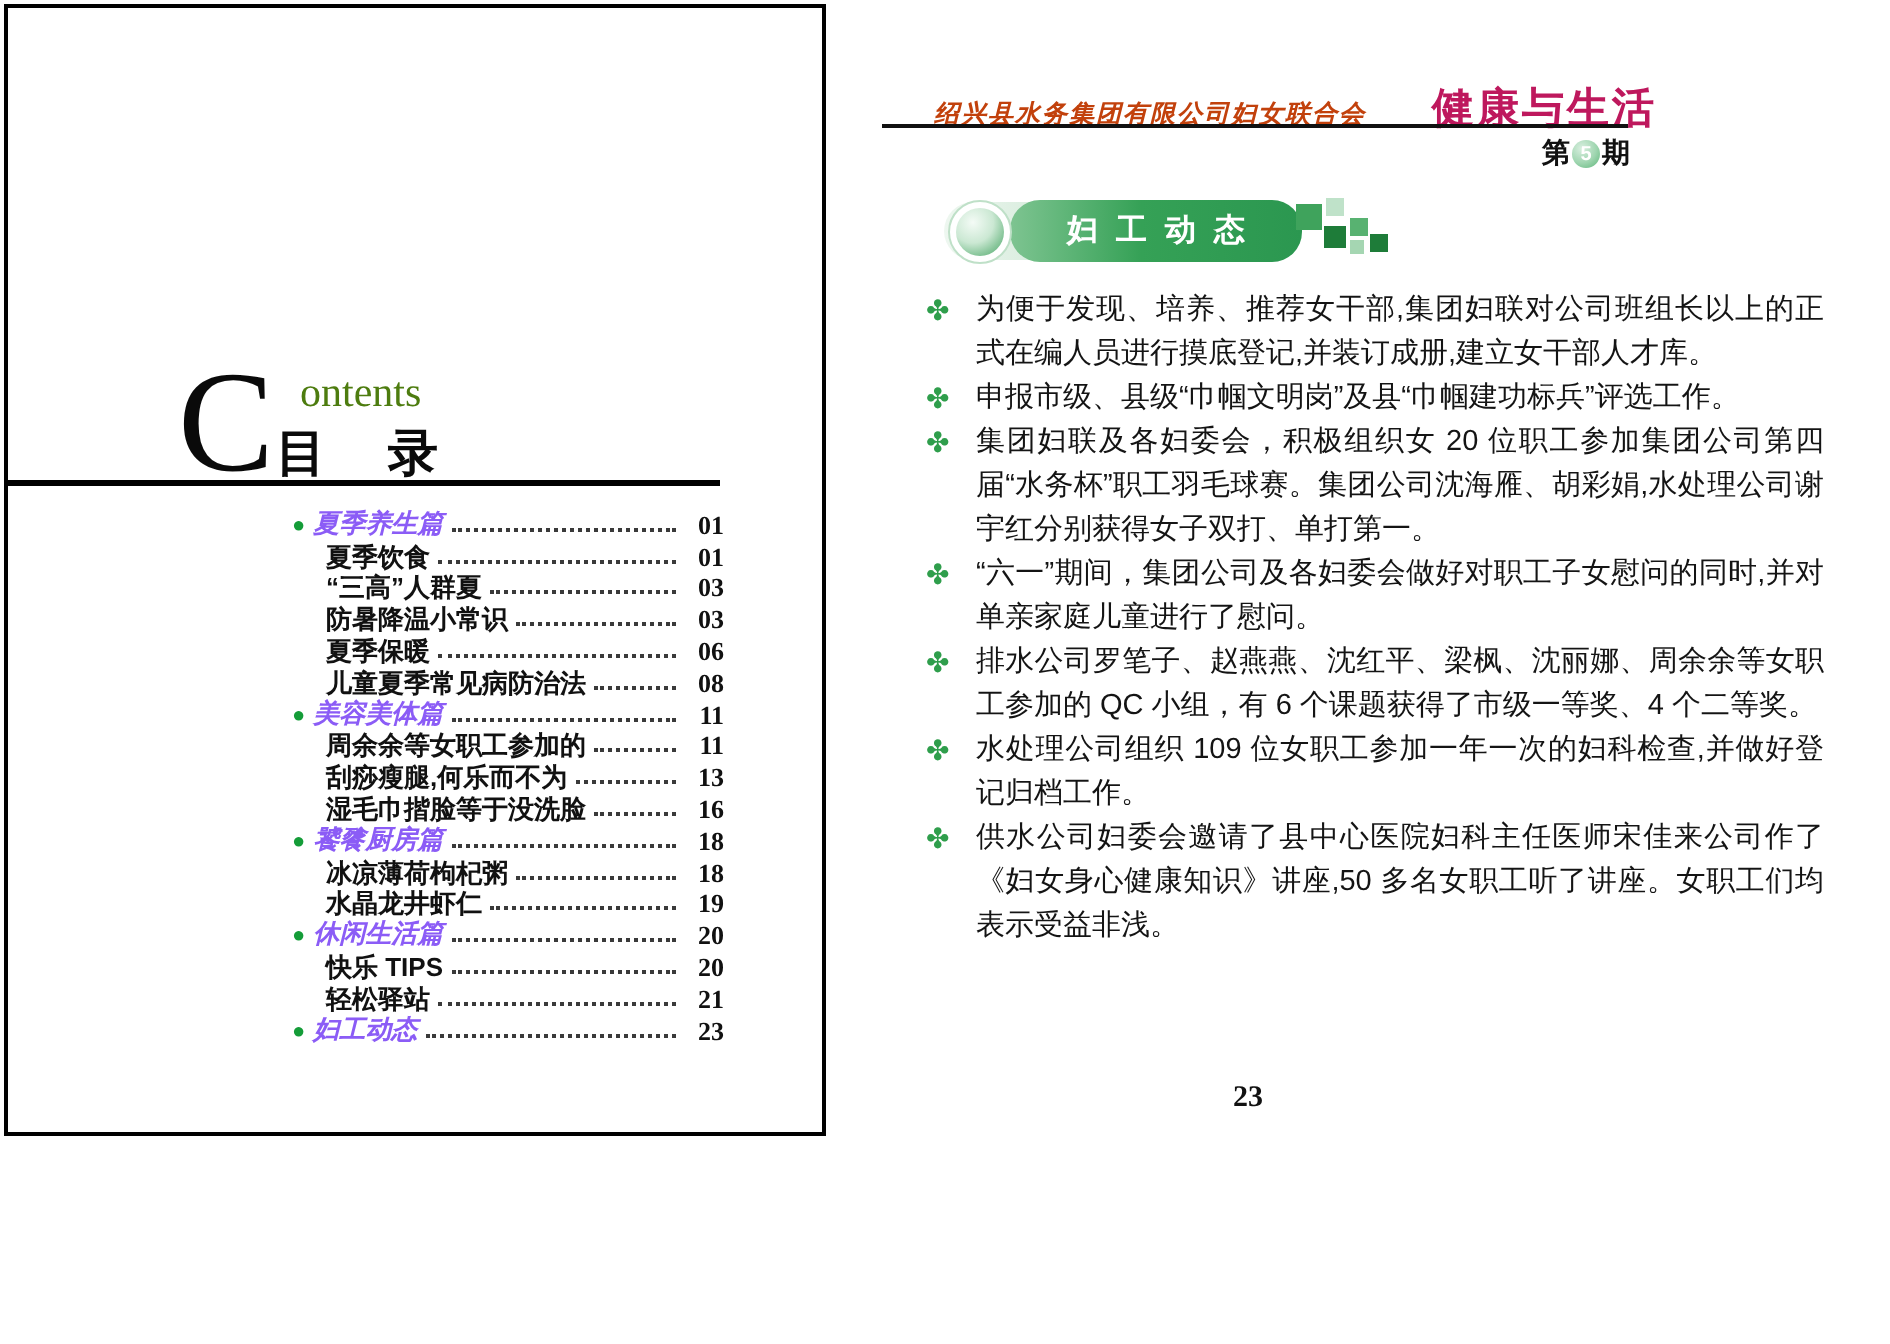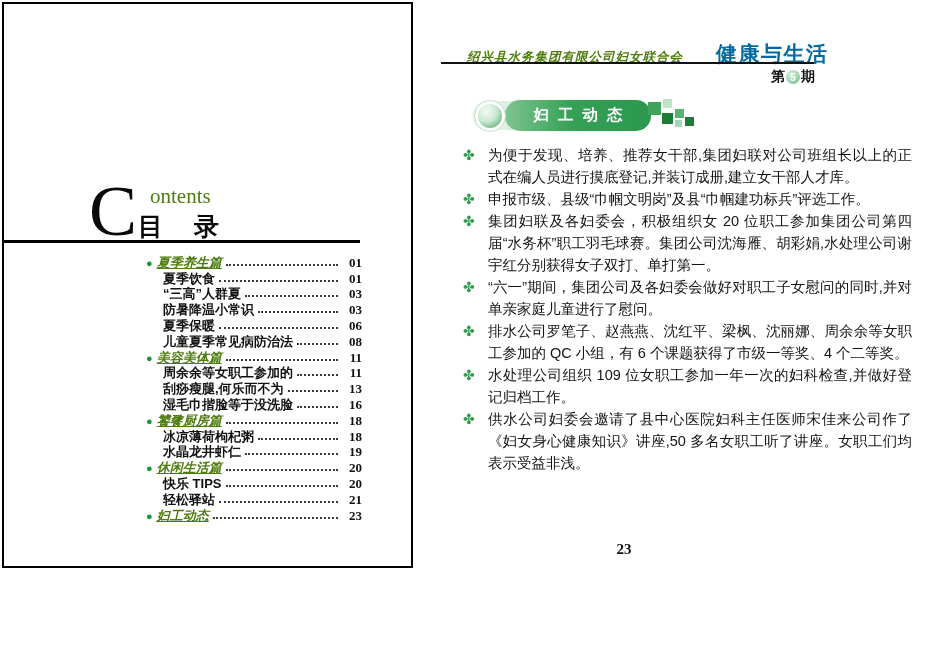--- a/index.html
+++ b/index.html
@@ -13,35 +13,35 @@
   .c-initial{position:absolute;left:0;top:0;font-family:"Liberation Serif",serif;
              font-size:72px;line-height:58px;font-weight:500;color:#0a0a0a;}
   .t-rest{position:absolute;left:61px;top:-2px;font-family:"Liberation Serif",serif;
           font-size:21px;line-height:32px;color:#4d7c0f;}
   .t-cjk{position:absolute;left:49px;top:28px;font-size:25px;font-weight:bold;
          letter-spacing:12px;white-space:nowrap;color:#0a0a0a;text-align:center;}
   .toc-divider{position:absolute;left:0;top:236px;width:356px;height:3px;background:#000;}
   .toc{position:absolute;left:142px;top:250px;width:216px;}
   .toc-row{display:flex;align-items:flex-end;height:15.8px;font-size:13px;line-height:15px;}
   .toc-row .tbullet{color:#149c38;font-size:11px;line-height:14px;margin-right:4px;}
-  .toc-row.section .tlabel{color:#4d7c0f;font-weight:bold;font-style:italic;
-                           font-family:"DejaVu Serif",serif;text-decoration:underline;}
+  .toc-row.section .tlabel{color:#8b5cf6;font-weight:bold;font-style:italic;
+                           font-family:"DejaVu Serif",serif;}
   .toc-row.sub{padding-left:17px;}
   .tlabel{white-space:nowrap;font-weight:bold;}
   .leader{flex:1;border-bottom:2px dotted #3a3a3a;margin:0 4px 4px 4px;min-width:12px;}
   .tpage{font-family:"Liberation Serif",serif;font-size:13px;width:20px;text-align:right;
          font-weight:bold;}
 
   
   .right-page{position:absolute;left:430px;top:0;width:515px;height:672px;}
   .org-name{position:absolute;left:37px;top:49px;font-size:12.5px;font-weight:bold;
             font-style:italic;font-family:"Liberation Serif",serif;letter-spacing:1px;
-            color:#4d7c0f;white-space:nowrap;}
+            color:#c2410c;white-space:nowrap;}
   .masthead{position:absolute;left:286px;top:40px;font-size:21px;font-weight:bold;
-            letter-spacing:1.5px;color:#0369a1;white-space:nowrap;}
+            letter-spacing:1.5px;color:#be185d;white-space:nowrap;}
   .header-rule{position:absolute;left:11px;top:62px;width:373px;height:2px;background:#111;}
   .issue-line{position:absolute;left:320px;top:68px;width:65px;display:flex;
               align-items:center;justify-content:flex-end;font-size:14px;font-weight:bold;}
   .issue-ball{display:inline-flex;align-items:center;justify-content:center;
               width:14px;height:14px;border-radius:50%;margin:0 1px;
               background:radial-gradient(circle at 35% 30%, #d9efe0, #9ed5af 55%, #5cb578);
               color:#fff;font-size:10px;font-weight:bold;}
 
   
   .banner{position:absolute;left:42px;top:99px;width:235px;height:34px;}

